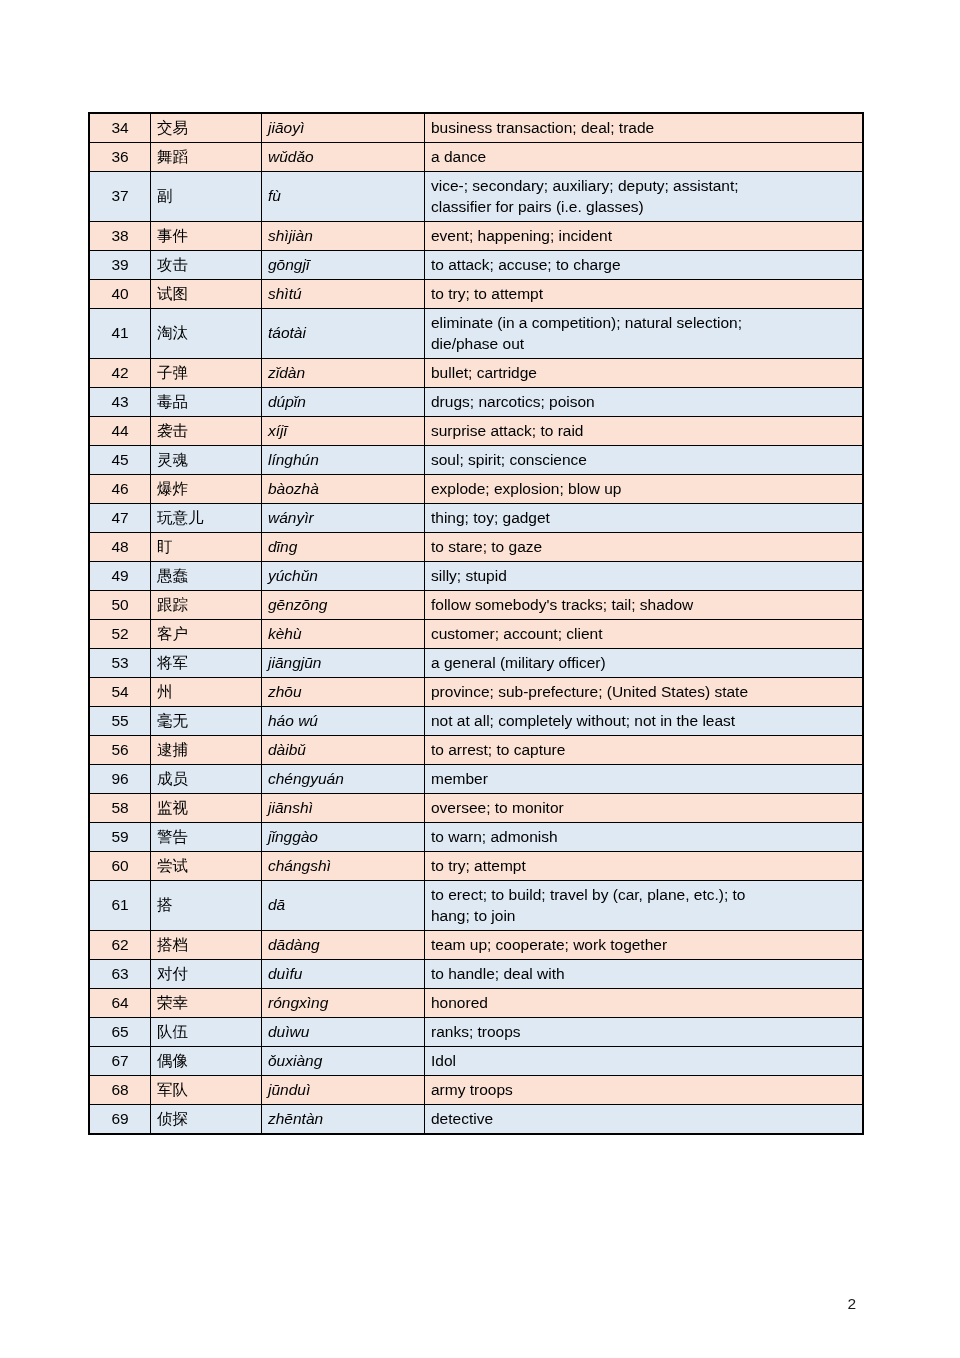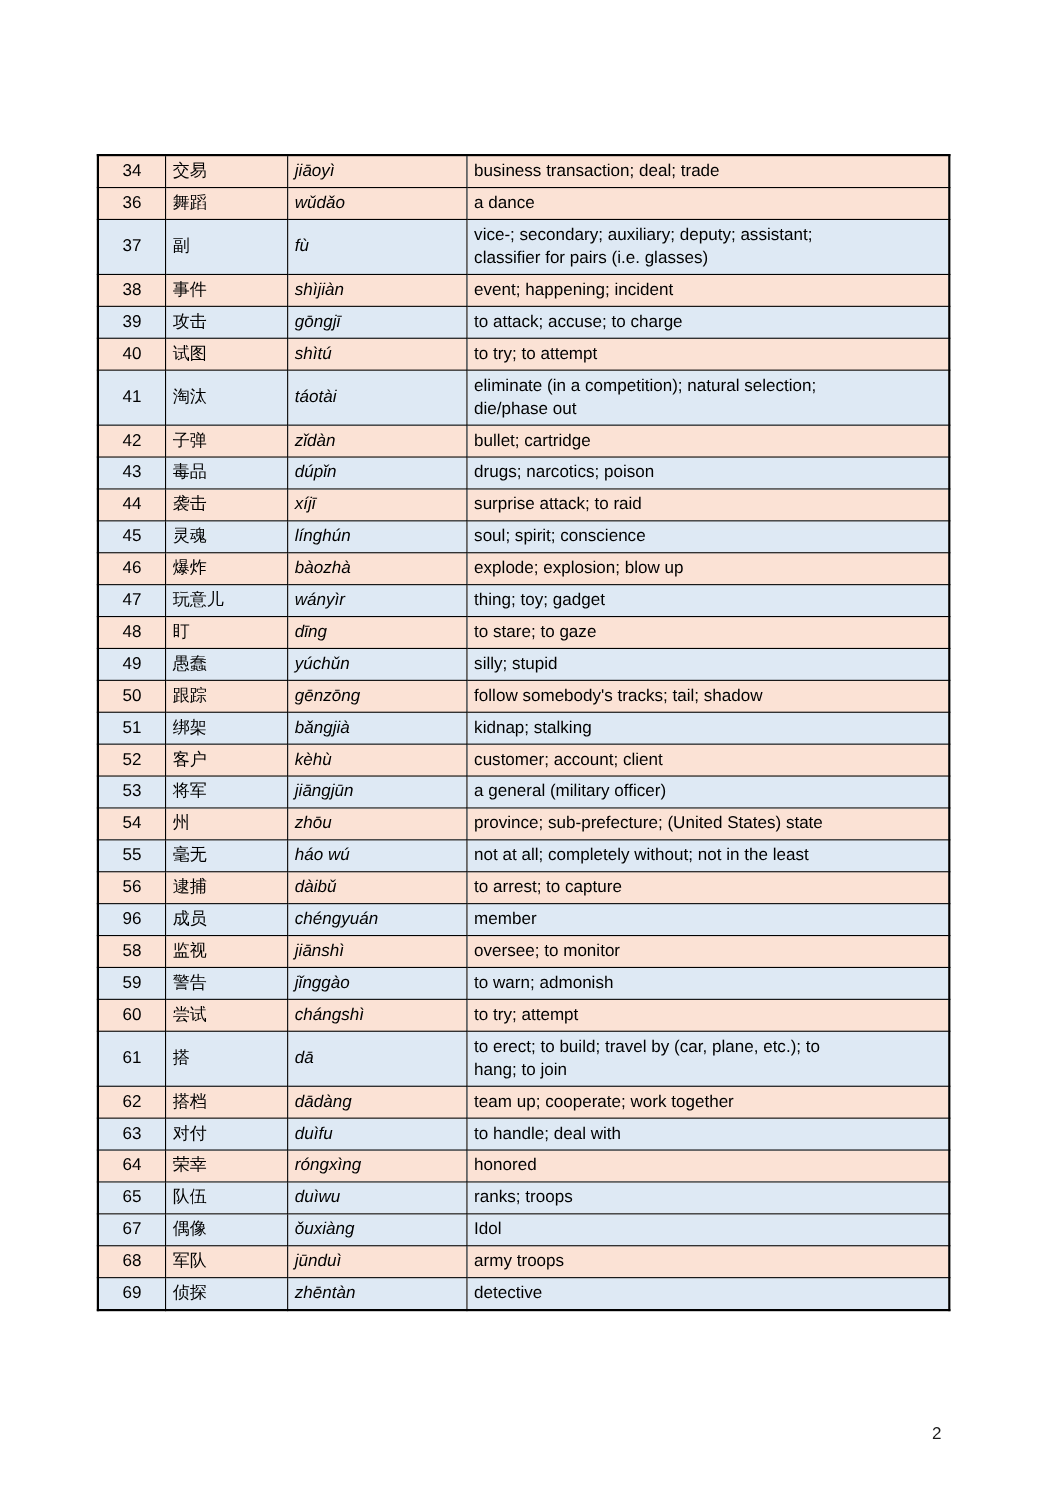--- a/index.html
+++ b/index.html
@@ -47,21 +47,20 @@
     position: absolute;
     top: 112px;
     left: 88px;
     width: 721px;
   }
   table.words {
     border-collapse: collapse;
     table-layout: fixed;
     width: 721px;
     border: 2px solid #000000;
-    margin-top: 28px;
   }
   table.words td {
     border: 1px solid #000000;
     padding: 0 6px;
     font-size: 15.5px;
     line-height: 20.5px;
     vertical-align: middle;
     color: #000000;
     overflow: hidden;
   }
@@ -270,30 +269,20 @@
           <tr class="r-peach h1">
             <td class="c-idx">50</td>
             <td class="c-hanzi">跟踪</td>
             <td class="c-pinyin">gēnzōng</td>
             <td class="c-def">
               <span class="def-lines">
                 <span>follow somebody's tracks; tail; shadow</span>
               </span>
             </td>
           </tr>
-          <tr class="r-blue h1">
-            <td class="c-idx">51</td>
-            <td class="c-hanzi">绑架</td>
-            <td class="c-pinyin">bǎngjià</td>
-            <td class="c-def">
-              <span class="def-lines">
-                <span>kidnap; stalking</span>
-              </span>
-            </td>
-          </tr>
           <tr class="r-peach h1">
             <td class="c-idx">52</td>
             <td class="c-hanzi">客户</td>
             <td class="c-pinyin">kèhù</td>
             <td class="c-def">
               <span class="def-lines">
                 <span>customer; account; client</span>
               </span>
             </td>
           </tr>

